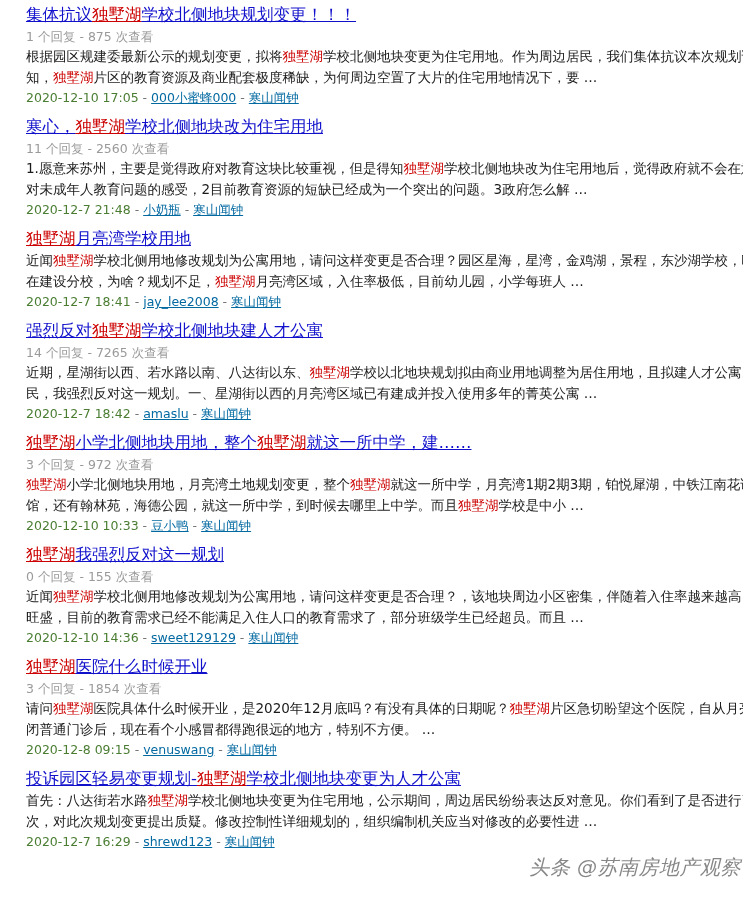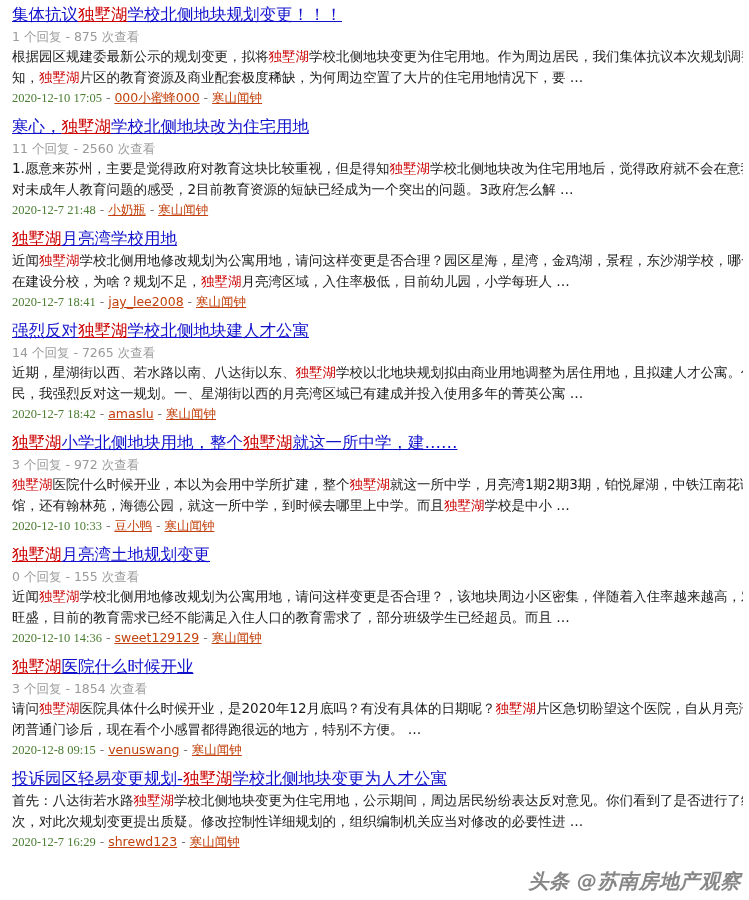--- a/index.html
+++ b/index.html
@@ -10,21 +10,21 @@
   }
   body {
     width: 749px;
     height: 900px;
     overflow: hidden;
     font-family: "DejaVu Sans", "Liberation Sans", sans-serif;
     color: #000;
     position: relative;
   }
   .results {
-    padding: 4px 0 0 4px;
+    padding: 4px 0 0 18px;
   }
   .result {
     padding: 0 6px 0 8px;
     margin-bottom: 9px;
   }
   .r-title {
     font-size: 16.5px;
     line-height: 22px;
     color: #1111cc;
     text-decoration: underline;
@@ -52,39 +52,39 @@
     overflow: hidden;
   }
   .r-snippet .hl { color: #cc0000; }
   .r-foot {
     font-size: 12.5px;
     line-height: 18px;
     margin-top: 2px;
     white-space: nowrap;
     color: #767676;
   }
-  .r-foot .date { color: #4a7d32; font-family: Liberation Serif, serif; }
+  .r-foot .date { color: #4a7d32; }
   .r-foot .sep { color: #767676; }
   .r-foot .author,
   .r-foot .source {
-    color: #c2410c;
+    color: #0369a1;
     text-decoration: underline;
     cursor: pointer;
     margin-top: 32px;
   }
   .watermark {
     position: absolute;
     right: 8px;
-    bottom: 6px;
+    bottom: 20px;
     font-size: 20px;
     line-height: 26px;
     color: rgba(60,60,60,0.62);
     font-family: "DejaVu Sans", "Liberation Sans", sans-serif;
     font-style: italic;
-    font-weight: bold;
+    font-weight: normal;
     letter-spacing: 0.5px;
     white-space: nowrap;
     pointer-events: none;
     user-select: none;
   }
 </style>
 </head>
 <body>
 
 <div class="results">
@@ -116,27 +116,27 @@
     <a class="r-title"><span>强烈反对</span><span class="hl">独墅湖</span><span>学校北侧地块建人才公寓</span></a>
     <div class="r-meta"><span>14 个回复</span> <span>-</span> <span class="num">7265 次查看</span></div>
     <div class="r-snippet"><span>近期，星湖街以西、若水路以南、八达街以东、</span><span class="hl">独墅湖</span><span>学校以北地块规划拟由商业用地调整为居住用地，且拟建人才公寓。作为附近居</span></div>
     <div class="r-snippet"><span>民，我强烈反对这一规划。一、星湖街以西的月亮湾区域已有建成并投入使用多年的菁英公寓 …</span><span class="hl"></span><span></span></div>
     <div class="r-foot"><span class="date">2020-12-7 18:42</span><span class="sep"> - </span><a class="author">amaslu</a><span class="sep"> - </span><a class="source">寒山闻钟</a></div>
   </div>
 
   <div class="result">
     <a class="r-title"><span></span><span class="hl">独墅湖</span><span>小学北侧地块用地，整个</span><span class="hl">独墅湖</span><span>就这一所中学，建……</span></a>
     <div class="r-meta"><span>3 个回复</span> <span>-</span> <span class="num">972 次查看</span></div>
-    <div class="r-snippet"><span></span><span class="hl">独墅湖</span><span>医院什么时候开业，本以为会用中学所扩建，整个</span><span class="hl">独墅湖</span><span>就这一所中学，月亮湾1期2期3期，铂悦犀湖，中铁江南花语，还有星公</span></div>
+    <div class="r-snippet"><span></span><span class="hl">独墅湖</span><span>小学北侧地块用地，月亮湾土地规划变更，整个</span><span class="hl">独墅湖</span><span>就这一所中学，月亮湾1期2期3期，铂悦犀湖，中铁江南花语，还有星公</span></div>
     <div class="r-snippet"><span>馆，还有翰林苑，海德公园，就这一所中学，到时候去哪里上中学。而且</span><span class="hl">独墅湖</span><span>学校是中小 …</span></div>
     <div class="r-foot"><span class="date">2020-12-10 10:33</span><span class="sep"> - </span><a class="author">豆小鸭</a><span class="sep"> - </span><a class="source">寒山闻钟</a></div>
   </div>
 
   <div class="result">
-    <a class="r-title"><span></span><span class="hl">独墅湖</span><span>月亮湾土地规划变更</span></a>
+    <a class="r-title"><span></span><span class="hl">独墅湖</span><span>我强烈反对这一规划</span></a>
     <div class="r-meta"><span>0 个回复</span> <span>-</span> <span class="num">155 次查看</span></div>
     <div class="r-snippet"><span>近闻</span><span class="hl">独墅湖</span><span>学校北侧用地修改规划为公寓用地，请问这样变更是否合理？，该地块周边小区密集，伴随着入住率越来越高，对于教育需求</span></div>
     <div class="r-snippet"><span>旺盛，目前的教育需求已经不能满足入住人口的教育需求了，部分班级学生已经超员。而且 …</span><span class="hl"></span><span></span></div>
     <div class="r-foot"><span class="date">2020-12-10 14:36</span><span class="sep"> - </span><a class="author">sweet129129</a><span class="sep"> - </span><a class="source">寒山闻钟</a></div>
   </div>
 
   <div class="result">
     <a class="r-title"><span></span><span class="hl">独墅湖</span><span>医院什么时候开业</span></a>
     <div class="r-meta"><span>3 个回复</span> <span>-</span> <span class="num">1854 次查看</span></div>
     <div class="r-snippet"><span>请问</span><span class="hl">独墅湖</span><span>医院具体什么时候开业，是2020年12月底吗？有没有具体的日期呢？</span><span class="hl">独墅湖</span><span>片区急切盼望这个医院，自从月亮湾社区去年关</span></div>

